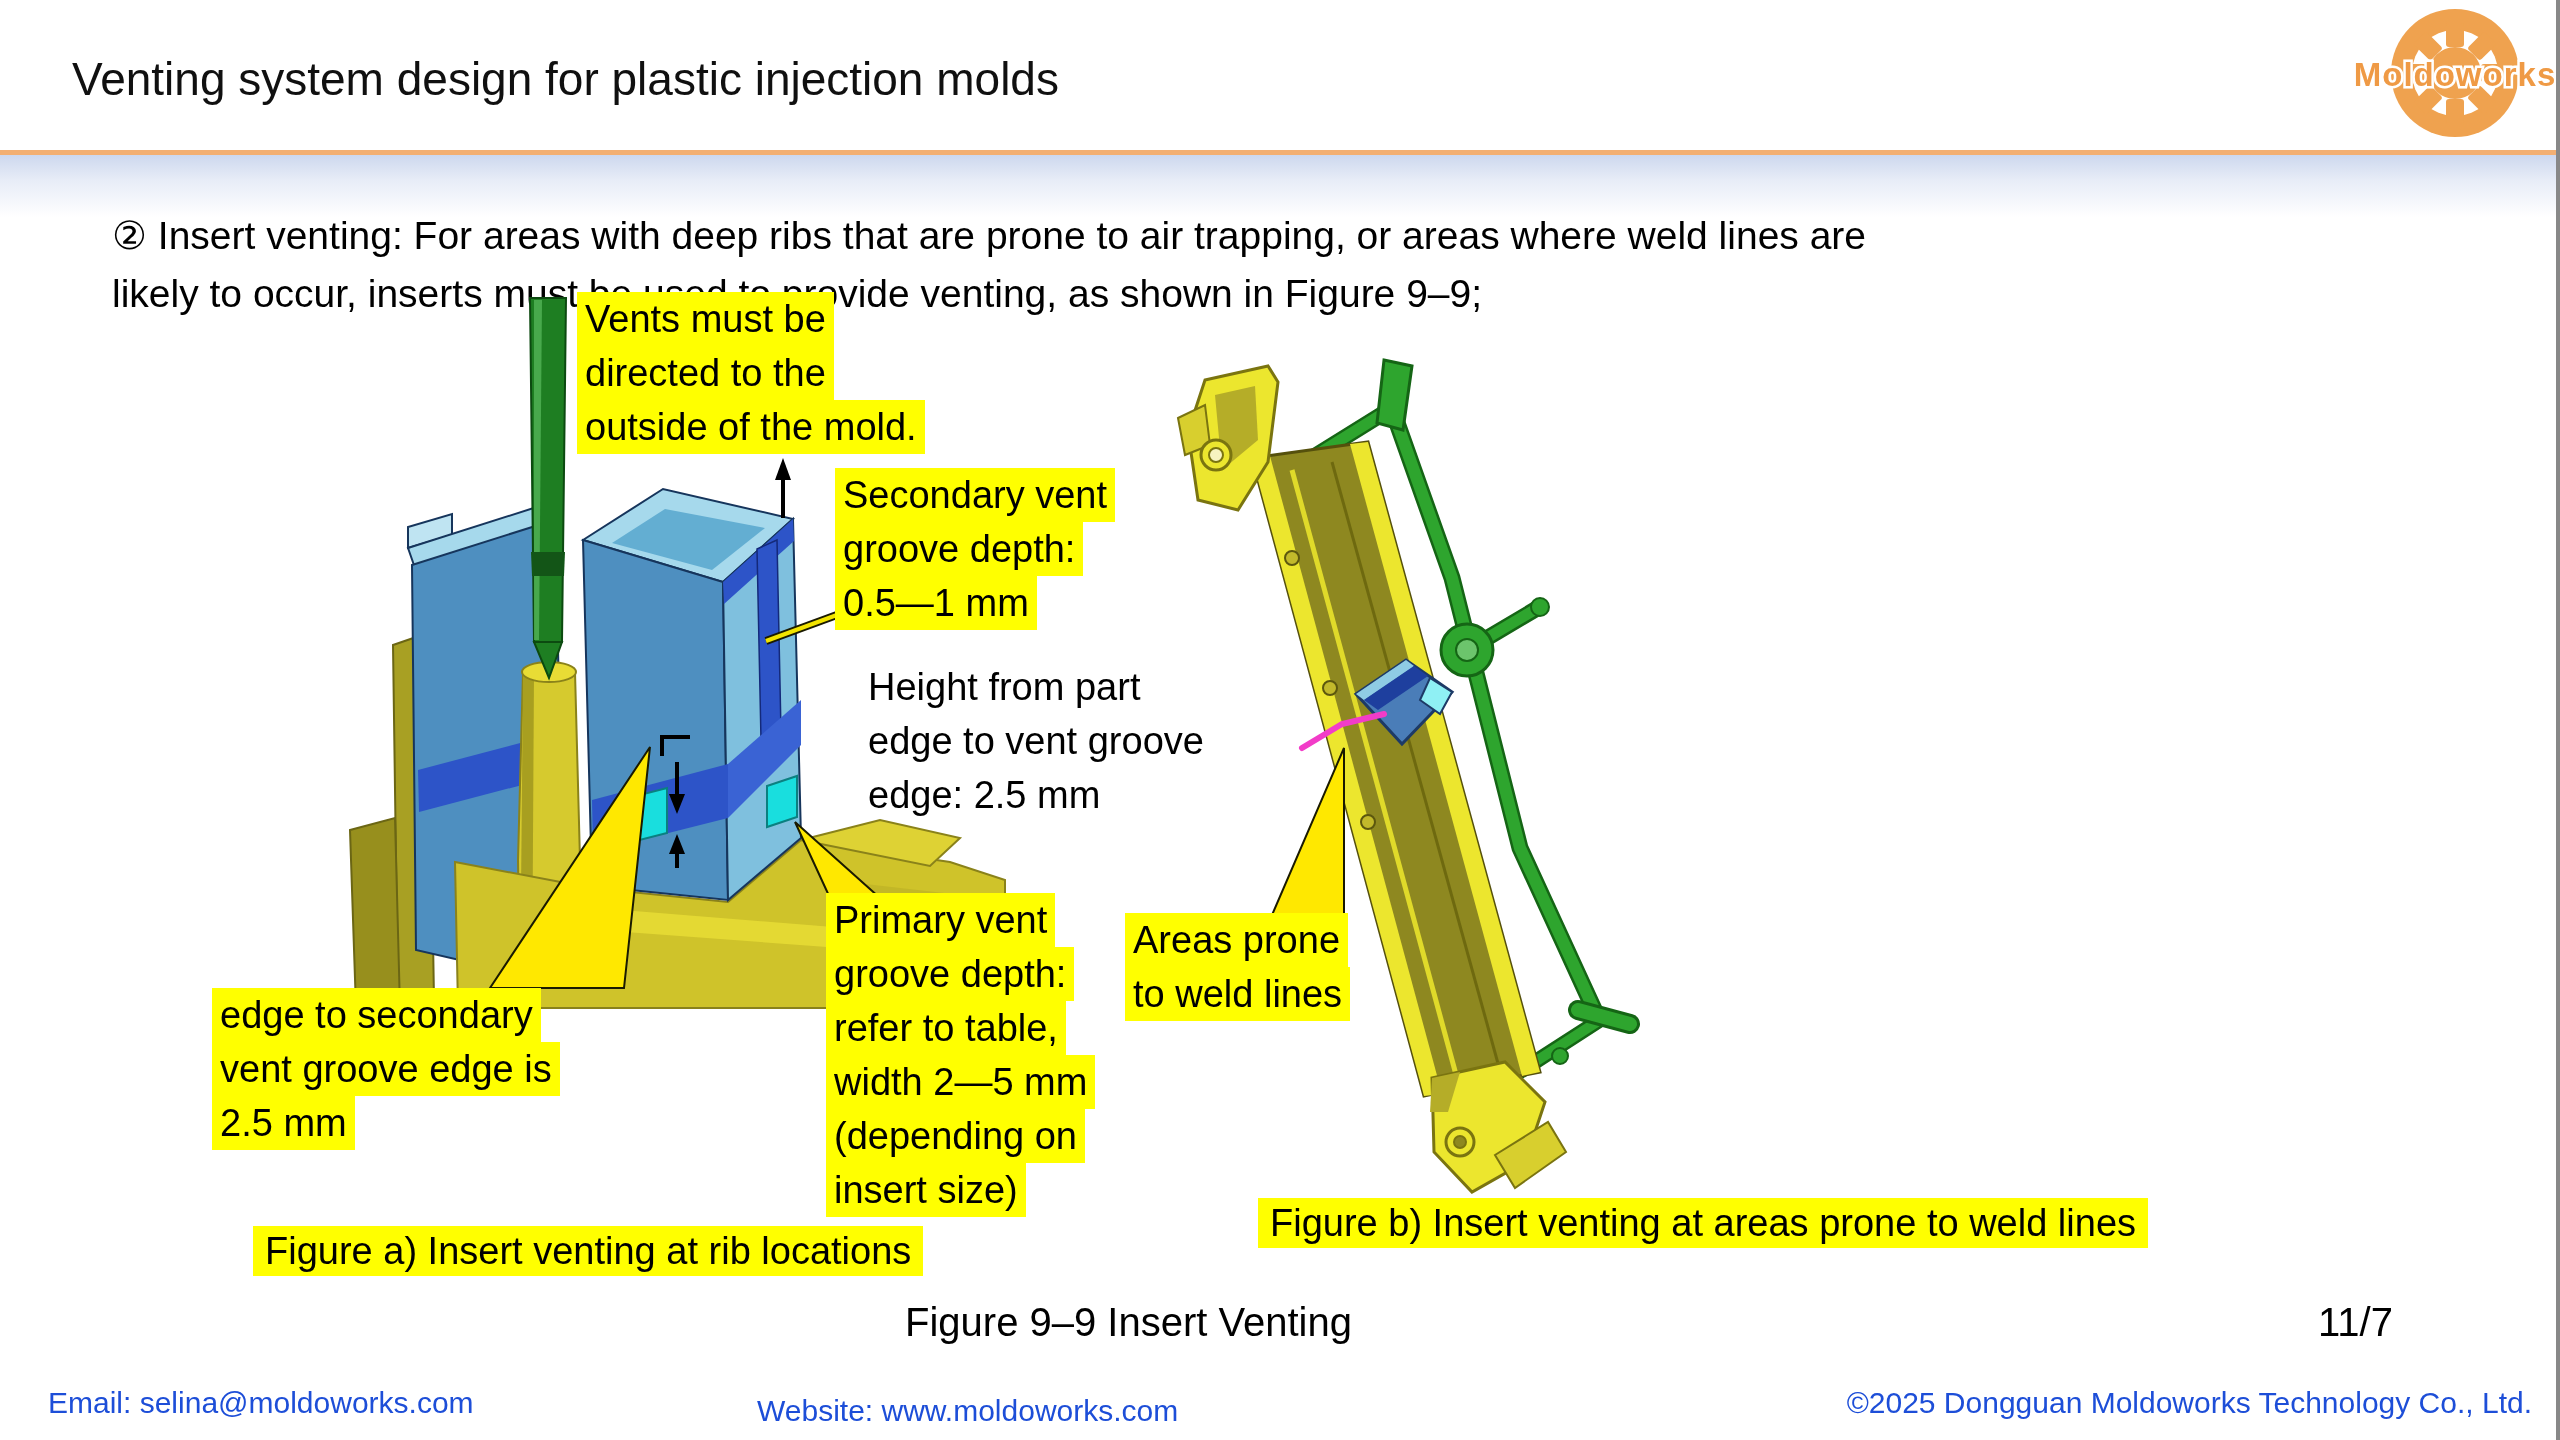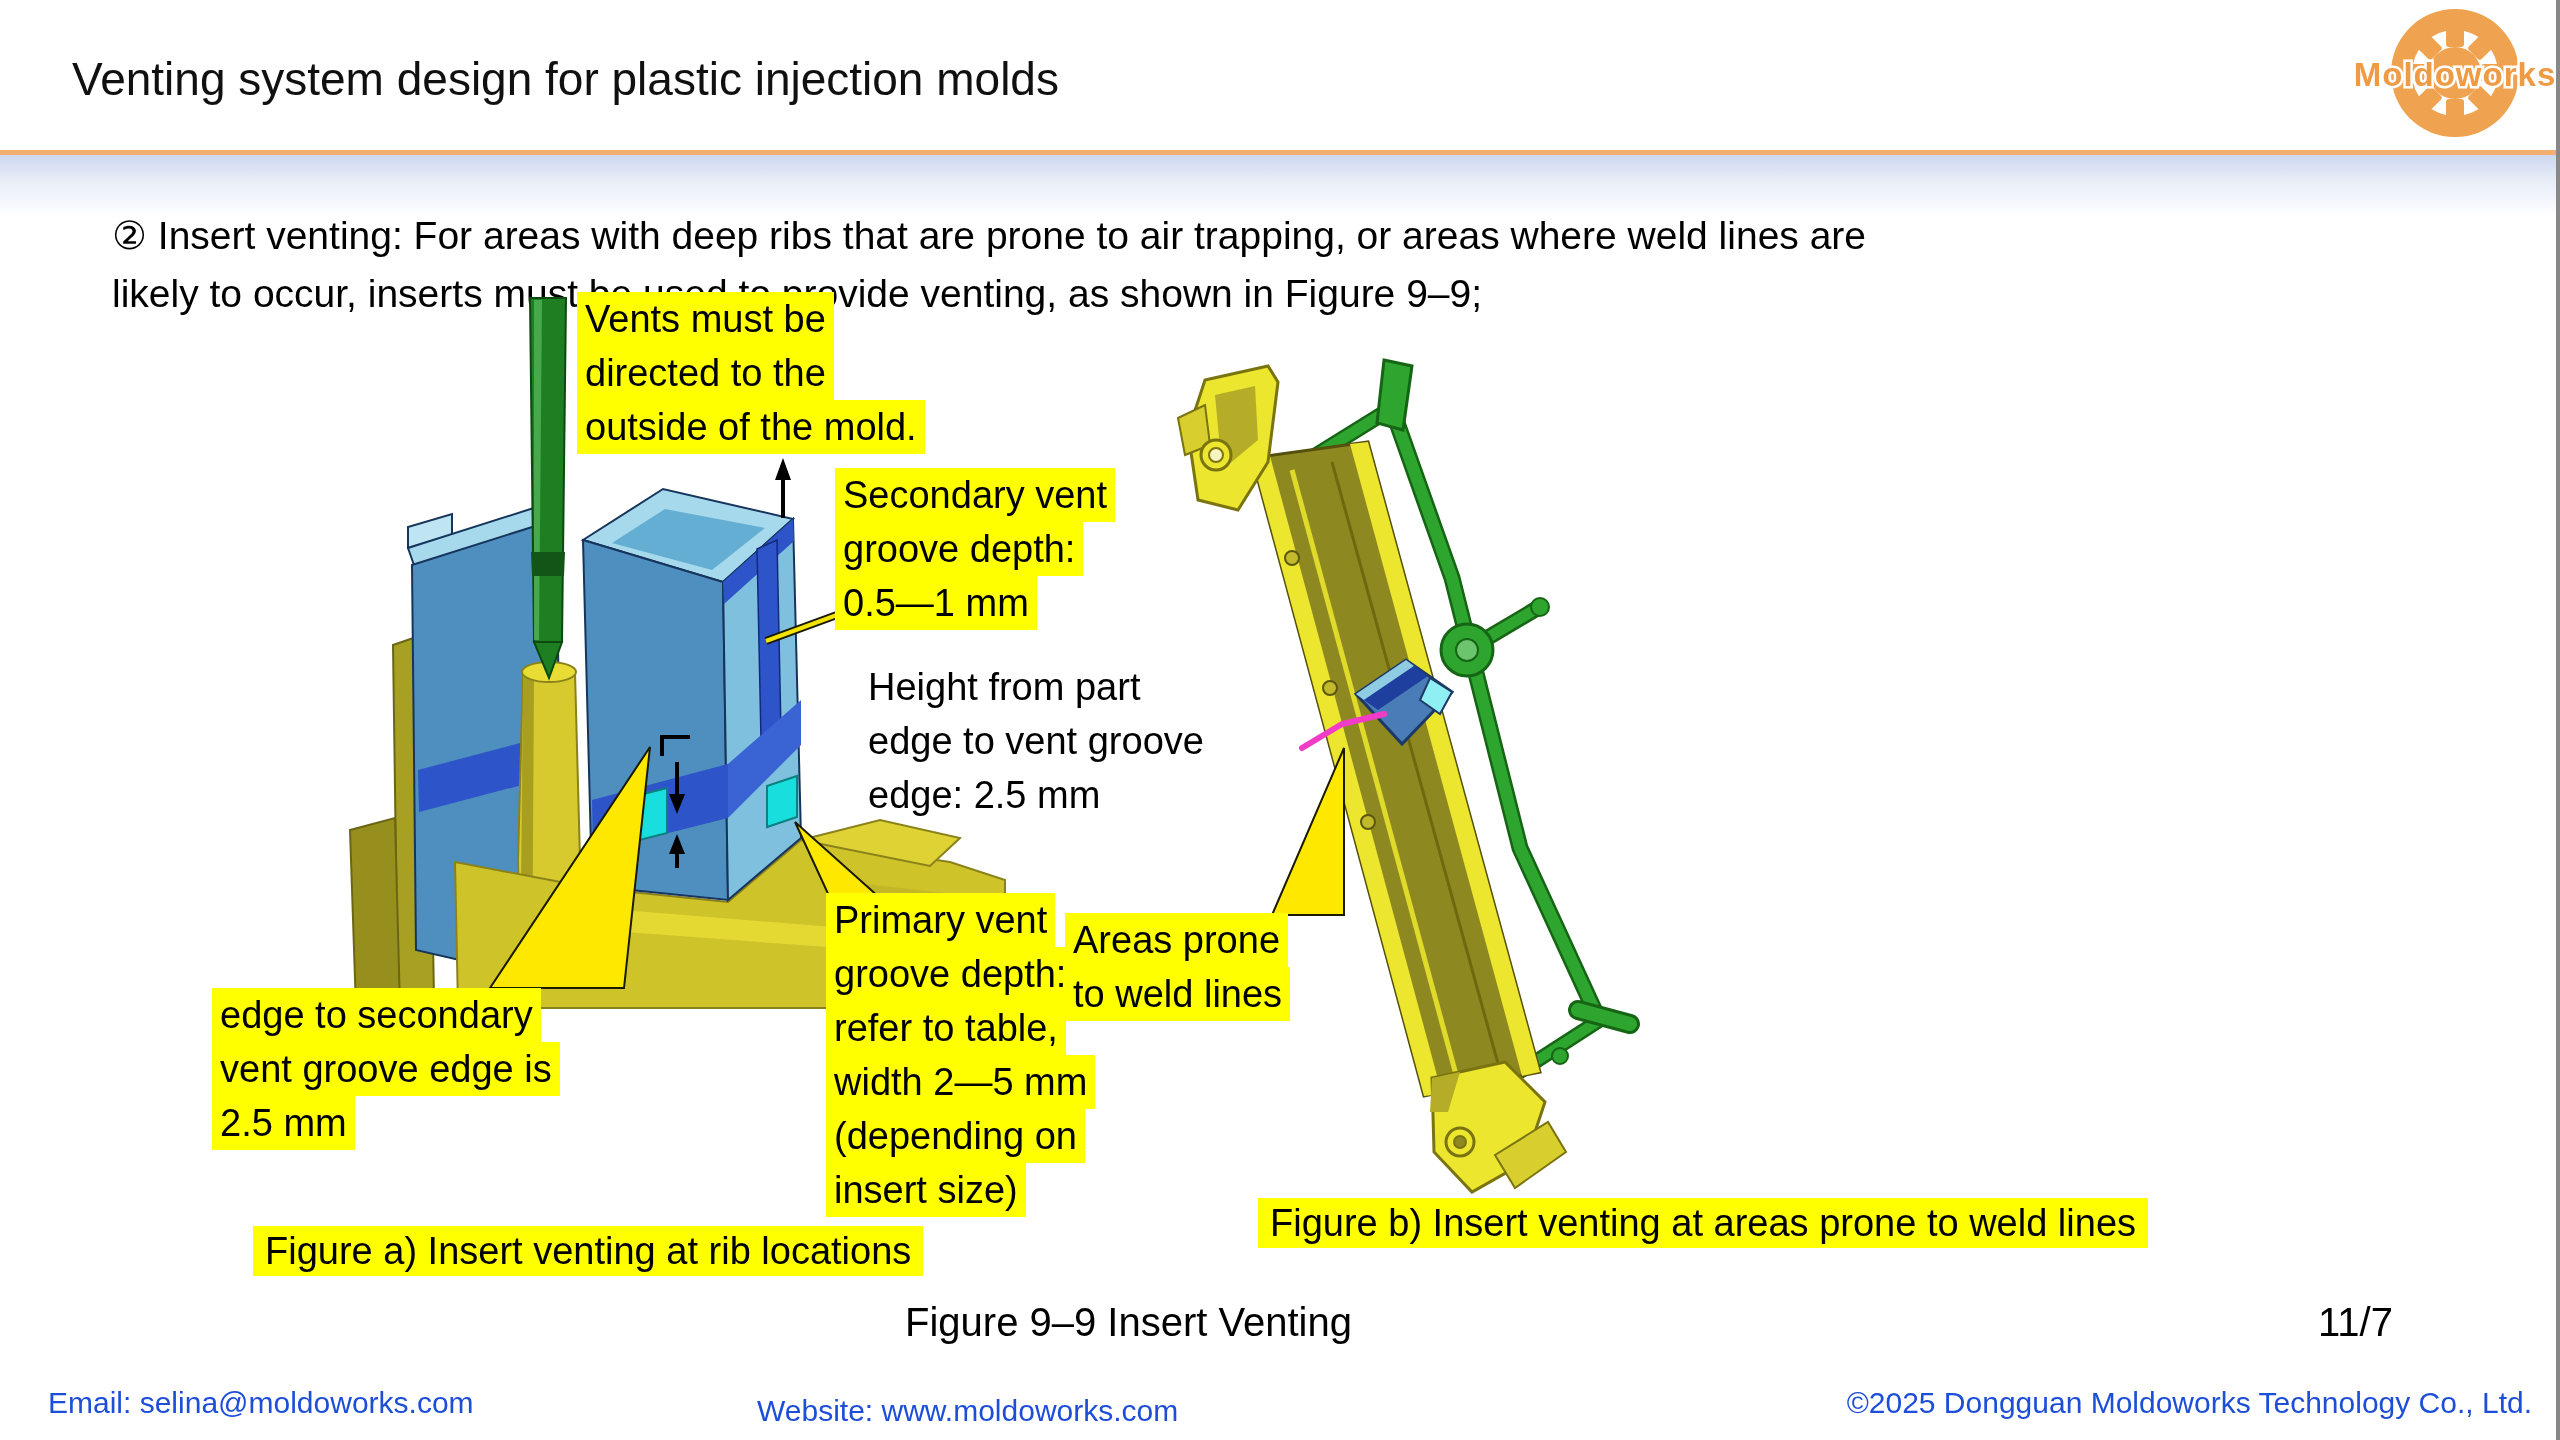--- a/index.html
+++ b/index.html
@@ -208,21 +208,21 @@
 
   <div class="note" style="left:815px;top:893px;margin-left:11px;">
     <span class="ln">Primary vent</span>
     <span class="ln">groove depth:</span>
     <span class="ln">refer to table,</span>
     <span class="ln">width 2—5 mm</span>
     <span class="ln">(depending on</span>
     <span class="ln">insert size)</span>
   </div>
 
-  <div class="note" style="left:1065px;top:913px;">
+  <div class="note" style="left:1125px;top:913px;">
     <span class="ln">Areas prone</span>
     <span class="ln">to weld lines</span>
   </div>
 
   <div class="note" style="left:212px;top:988px;">
     <span class="ln">edge to secondary</span>
     <span class="ln">vent groove edge is</span>
     <span class="ln">2.5 mm</span>
   </div>
 

